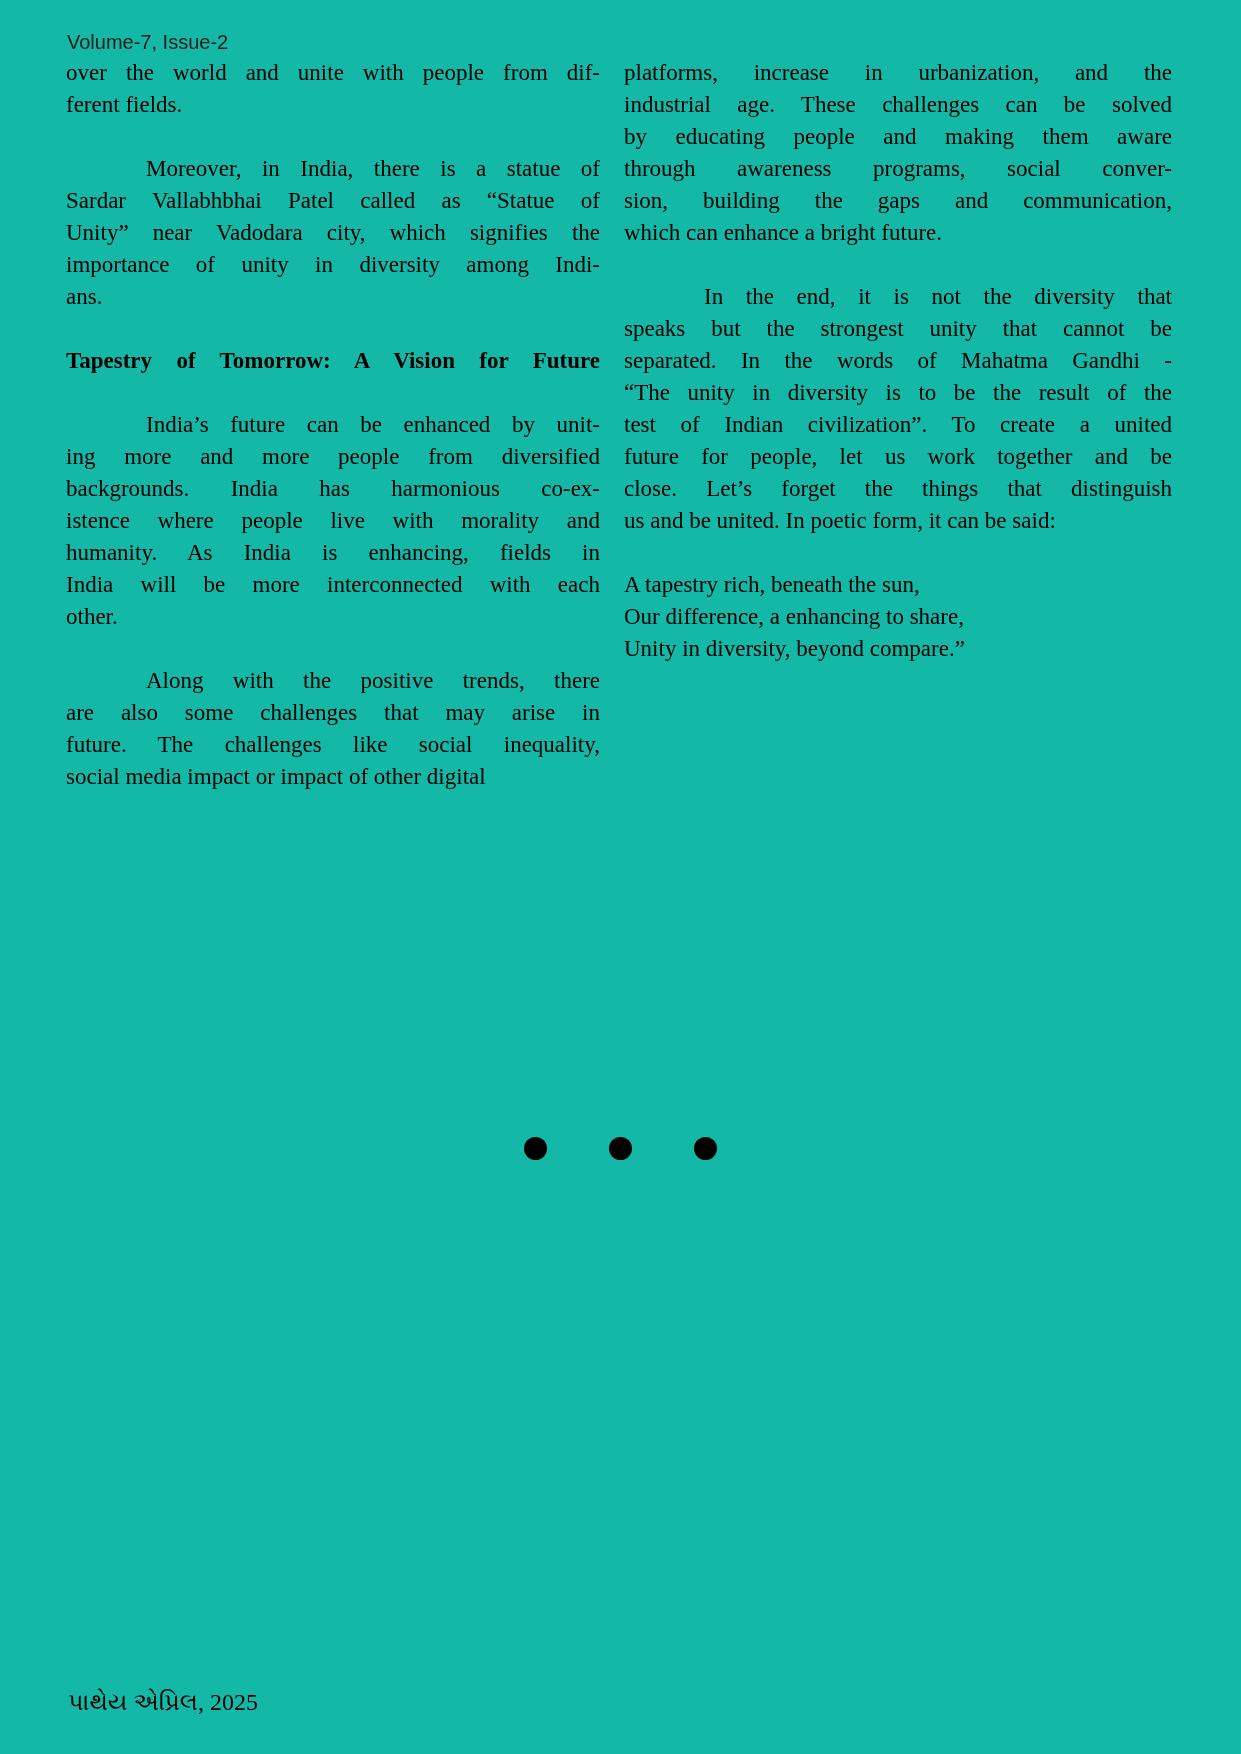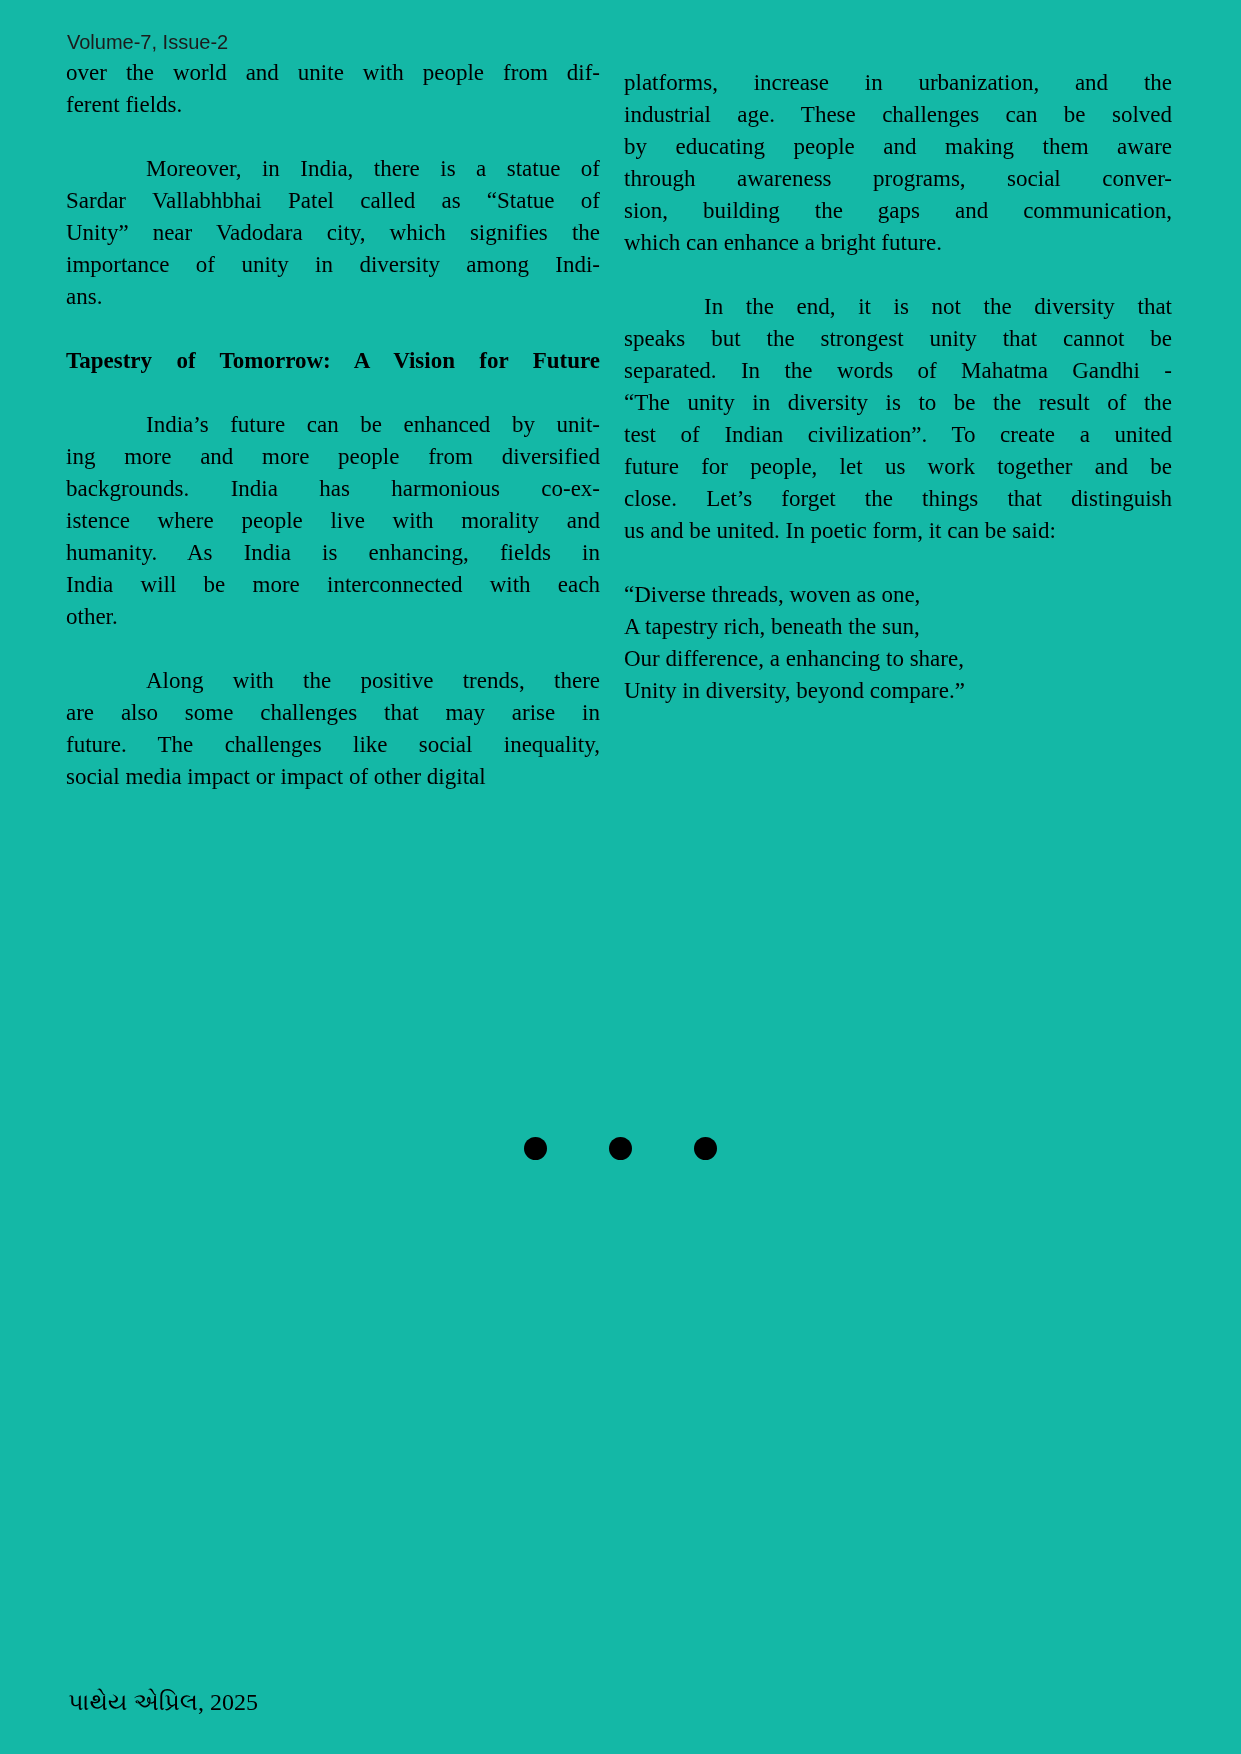--- a/index.html
+++ b/index.html
@@ -29,21 +29,21 @@
     position: absolute;
     left: 66px;
     top: 57px;
     display: flex;
     align-items: flex-start;
   }
   .col {
     display: block;
   }
   .col-left  { width: 534px; margin-right: 24px; }
-  .col-right { width: 548px; margin-top: 10px; }
+  .col-right { width: 548px; }
   .block { margin: 0 0 32px 0; }
   .block:last-child { margin-bottom: 0; }
   .line {
     font-size: 23px;
     line-height: 32px;
     height: 32px;
     overflow: hidden;
     text-align: left;
   }
   .line.j {
@@ -134,21 +134,20 @@
           <div class="line j indent">In the end, it is not the diversity that</div>
           <div class="line j">speaks but the strongest unity that cannot be</div>
           <div class="line j">separated. In the words of Mahatma Gandhi -</div>
           <div class="line j">“The unity in diversity is to be the result of the</div>
           <div class="line j">test of Indian civilization”. To create a united</div>
           <div class="line j">future for people, let us work together and be</div>
           <div class="line j">close. Let’s forget the things that distinguish</div>
           <div class="line">us and be united. In poetic form, it can be said:</div>
         </div>
         <div class="block poem-block">
-          <div class="line">“Diverse threads, woven as one,</div>
           <div class="line">A tapestry rich, beneath the sun,</div>
           <div class="line">Our difference, a enhancing to share,</div>
           <div class="line">Unity in diversity, beyond compare.”</div>
         </div>
       </section>
   </div>
 
   <div class="separator-dots">
       <span class="dot" style="background: rgb(0, 0, 0);"></span>
       <span class="dot" style="background: rgb(0, 0, 0);"></span>

